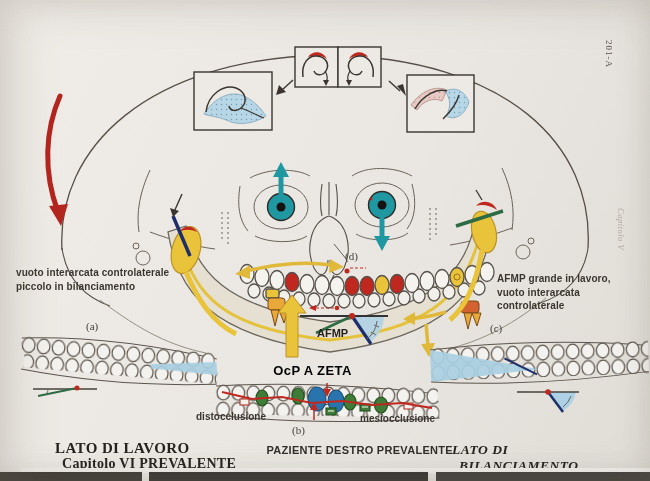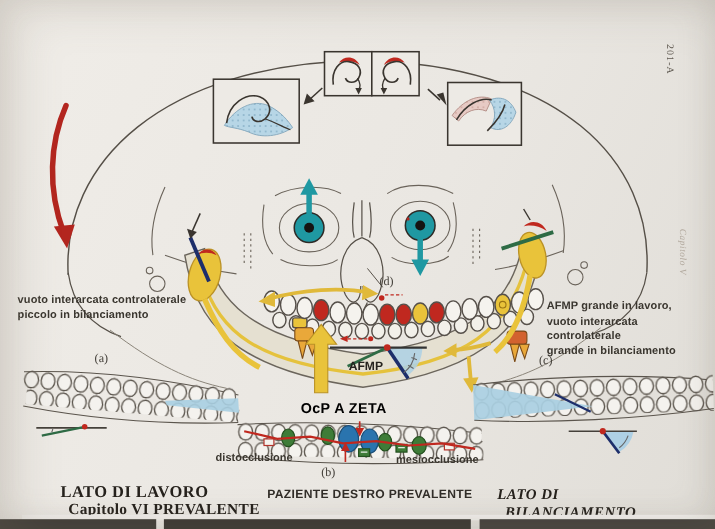--- a/index.html
+++ b/index.html
@@ -304,39 +304,38 @@
   </g>
 </svg>
 
 <div class="abs ann" style="left:16px;top:266px;">
   <div>vuoto interarcata controlaterale</div>
   <div>piccolo in bilanciamento</div>
 </div>
 <div class="abs ann" style="left:497px;top:272px;">
   <div>AFMP grande in lavoro,</div>
   <div>vuoto interarcata controlaterale</div>
-  <div>grande in bilanciamento</div>
 </div>
 
 <div class="abs marker" style="left:86px;top:320px;">(a)</div>
 <div class="abs marker" style="left:292px;top:424px;">(b)</div>
 <div class="abs marker" style="left:490px;top:322px;">(c)</div>
 <div class="abs marker" style="left:345px;top:250px;">(d)</div>
 
 <div class="abs" style="left:317px;top:327px;font-size:11px;font-weight:bold;color:#26231f;">AFMP</div>
 
 <div class="abs ocp" style="left:255px;top:363px;width:115px;text-align:center;">OcP A ZETA</div>
 
 <div class="abs occl" style="left:166px;top:411px;margin-left:30px;">distocclusione</div>
 <div class="abs occl" style="left:360px;top:413px;">mesiocclusione</div>
 
 <div class="abs serifbold" style="left:55px;top:440px;font-size:15px;letter-spacing:.4px;">LATO DI LAVORO</div>
 <div class="abs serifbold" style="left:62px;top:456px;font-size:14px;letter-spacing:.3px;">Capitolo VI PREVALENTE</div>
 
-<div class="abs" style="left:243px;top:444px;width:210px;text-align:left;font-size:11px;font-weight:bold;color:#322e29;letter-spacing:.3px;">PAZIENTE DESTRO PREVALENTE</div>
+<div class="abs" style="left:243px;top:444px;width:210px;text-align:right;font-size:11px;font-weight:bold;color:#322e29;letter-spacing:.3px;">PAZIENTE DESTRO PREVALENTE</div>
 
 <div class="abs serifbold" style="left:452px;top:442px;font-size:13.5px;font-style:italic;letter-spacing:.5px;">LATO DI</div>
 <div class="abs serifbold" style="left:459px;top:458px;font-size:13.5px;font-style:italic;letter-spacing:.5px;">BILANCIAMENTO</div>
 
 <div class="abs vtext pagenum" style="left:604px;top:40px;">201-A</div>
 <div class="abs vtext sidenote" style="left:616px;top:208px;">Capitolo V</div>
 
 <div class="edge-light"></div>
 <div class="edge g1"></div>
 <div class="edge g2"></div>

